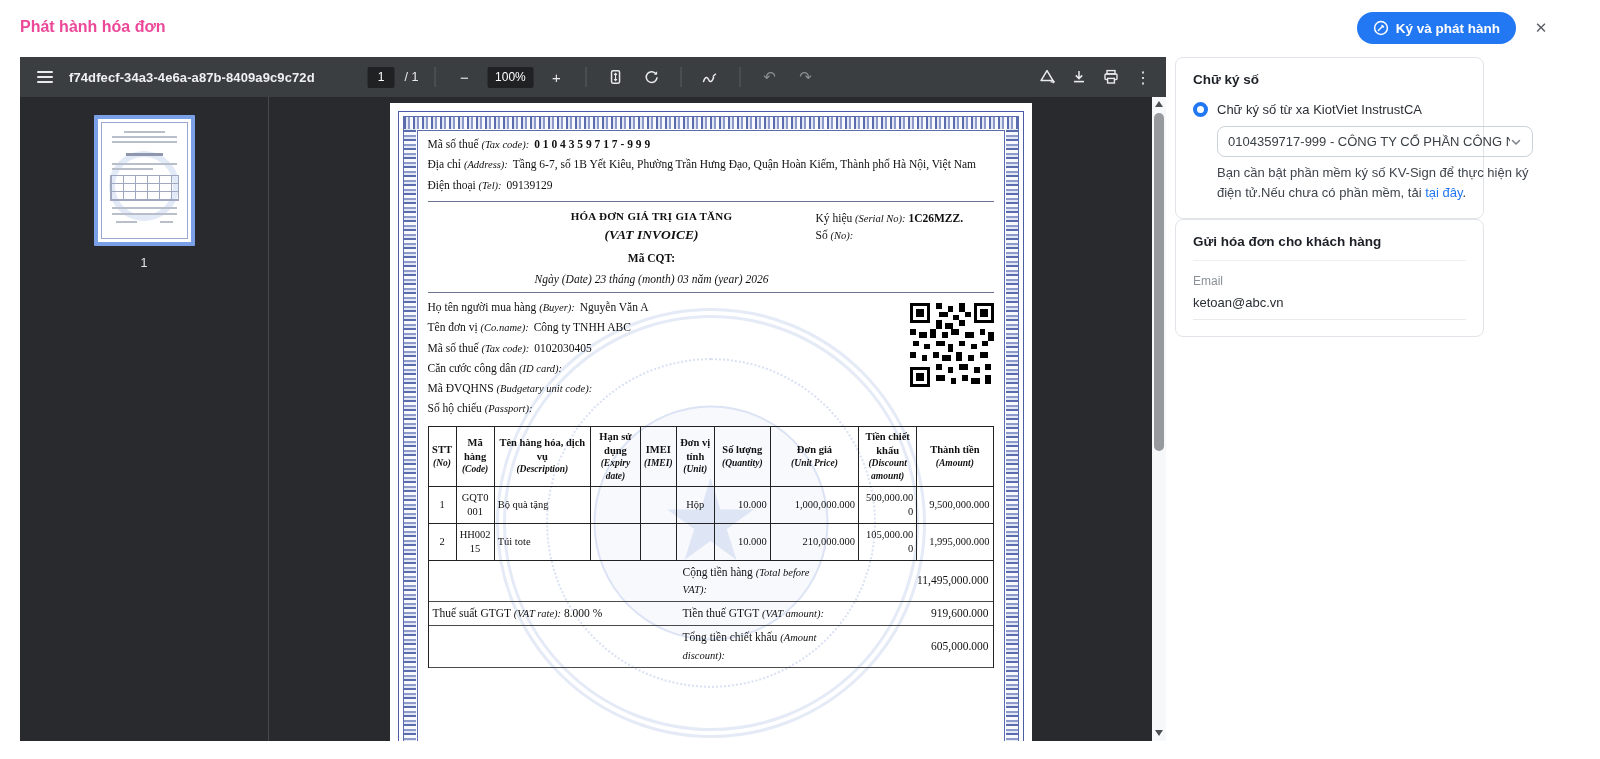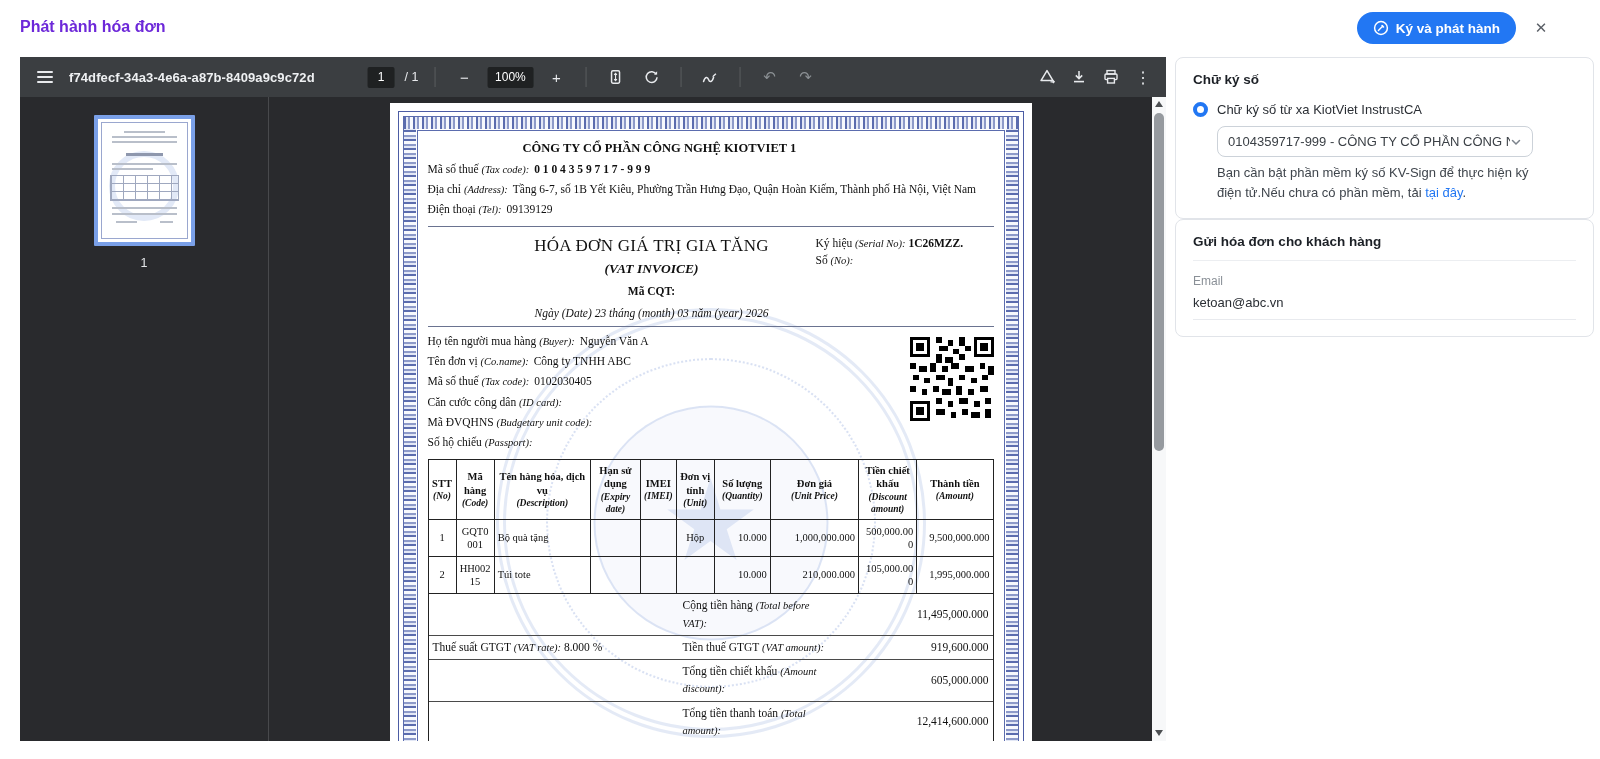--- a/index.html
+++ b/index.html
@@ -1,20 +1,20 @@
 <!DOCTYPE html>
 <html><head>
 <meta charset="utf-8">
 <style>
   * { margin:0; padding:0; box-sizing:border-box; }
   html,body { width:1600px; height:759px; background:#fff; font-family:"Liberation Sans",sans-serif; overflow:hidden; position:relative; }
 
   
   .app-header { position:absolute; top:0; left:0; width:1600px; height:56px; background:#fff; z-index:5; }
-  .app-title { position:absolute; left:20px; top:18px; font-size:16px; font-weight:700; color:#6d28d9; }
+  .app-title { position:absolute; left:20px; top:18px; font-size:16px; font-weight:700; color:#ec4899; }
   .sign-btn { position:absolute; right:84px; top:12px; height:32px; padding:0 16px; border:none; border-radius:17px;
               background:#2277f3; color:#fff; font-size:13.5px; font-weight:700; display:flex; align-items:center; gap:7px; cursor:pointer; font-family:"Liberation Sans",sans-serif; }
   .close-btn { position:absolute; right:50px; top:19px; width:18px; height:18px; color:#5a5f66; font-size:15px; line-height:18px; text-align:center; cursor:pointer; }
 
   
   .viewer { position:absolute; left:20px; top:57px; width:1146px; height:684px; background:#292a2d; }
   .pdf-toolbar { height:40px; background:#3b3e41; display:flex; align-items:center; position:relative; color:#e8eaed; }
   .tb-left { display:flex; align-items:center; gap:16px; padding-left:17px; }
   .hamburger { width:16px; height:12px; display:flex; flex-direction:column; justify-content:space-between; cursor:pointer; }
   .hamburger i { display:block; height:2px; background:#e8eaed; border-radius:1px; }
@@ -69,21 +69,21 @@
   .inv-company { font-weight:700; font-size:12.5px; padding-left:95px; margin-top:6px; }
   .fline { display:flex; margin-top:3px; }
   .flabel { white-space:nowrap; }
   .fvalue { flex:1; padding-left:5px; }
   .en { font-style:italic; font-size:10.5px; }
   .bold { font-weight:700; }
   .hr { border-top:1px solid #6a7390; margin-top:7px; }
 
   .title-row { display:flex; margin-top:6px; }
   .title-center { flex:1; text-align:center; padding-left:60px; }
-  .inv-title { font-size:17px; font-weight:400; letter-spacing:.3px; }
+  .inv-title { font-size:11px; font-weight:700; letter-spacing:.3px; }
   .inv-subtitle { font-size:13.5px; font-weight:700; font-style:italic; margin-top:1px; }
   .inv-cqt { font-weight:700; margin-top:4px; font-size:11.5px; }
   .inv-date { font-style:italic; margin-top:4px; }
   .serial-block { width:178px; padding-top:2px; }
 
   .buyer-block { position:relative; margin-top:6px; }
   .qr { position:absolute; right:0; top:4px; width:84px; height:84px; }
 
   table.items { border-collapse:collapse; width:100%; margin-top:8px; font-size:10.5px; line-height:1.3; }
   table.items th, table.items td { border:1px solid #222; padding:2px 3px; }
@@ -93,21 +93,21 @@
   .ta-c { text-align:center; } .ta-r { text-align:right; } .ta-l { text-align:left; }
   .wrap { word-break:break-all; }
 
   .totals { border-left:1px solid #222; border-right:1px solid #222; }
   .trow { display:flex; align-items:center; border-bottom:1px solid #4a4a4a; padding:3px 4px; min-height:21px; }
   .trow .t-left { width:250px; }
   .trow .t-label { flex:1; }
   .trow .t-value { width:160px; text-align:right;font-family:Liberation Serif, serif; }
 
   
-  .side-panel { position:absolute; left:1175px; top:57px; width:419px; z-index:4; }
+  .side-panel { position:absolute; left:1175px; top:57px; width:309px; z-index:4; }
   .card { border:1px solid #e1e4e9; border-radius:8px; background:#fff; padding:14px 17px 16px; }
   .card + .card { margin-top:0; }
   .card-title { font-size:13.5px; font-weight:700; color:#1c2026; }
   .card-divider { border-top:1px solid #eceef1; margin-top:11px; }
   .radio-row { display:flex; align-items:center; gap:9px; margin-top:15px; cursor:pointer; }
   .radio { width:15px; height:15px; border-radius:50%; background:#fff; flex:none; }
   .radio.on { border:4.8px solid #2277f3; }
   .radio.off { border:1.5px solid #9aa1a9; }
   .radio-label { font-size:13px; color:#2a2e34; }
   .cert-select { margin:9px 0 2px 24px; width:316px; height:31px; border:1px solid #ccd2d9; border-radius:8px; display:flex; align-items:center; padding:0 10px; cursor:pointer; }
@@ -234,21 +234,20 @@
           <div class="chain-inner"></div>
         </div>
         <div class="watermark">
           <div class="wm-c wm1"></div>
             <div class="wm-c wm2"></div>
             <div class="wm-c wm3"></div>
             <div class="wm-star"></div>
         </div>
 
         <div class="inv-content">
-          <div class="inv-company">CÔNG TY CỔ PHẦN CÔNG NGHỆ KIOTVIET 1</div>
 
           <div class="fline">
             <span class="flabel"><span>Mã số thuế</span> <span class="en">(Tax code):</span></span>
             <span class="fvalue bold">0 1 0 4 3 5 9 7 1 7 - 9 9 9</span>
           </div>
           <div class="fline">
             <span class="flabel"><span>Địa chỉ</span> <span class="en">(Address):</span></span>
             <span class="fvalue">Tầng 6-7, số 1B Yết Kiêu, Phường Trần Hưng Đạo, Quận Hoàn Kiếm, Thành phố Hà Nội, Việt Nam</span>
           </div>
           <div class="fline">
@@ -417,25 +416,20 @@
             <div class="trow">
               <span class="t-left"><span>Thuế suất GTGT</span> <span class="en">(VAT rate):</span> <span>8.000 %</span></span>
               <span class="t-label"><span>Tiền thuế GTGT</span> <span class="en">(VAT amount):</span></span>
               <span class="t-value">919,600.000</span>
             </div>
             <div class="trow">
               <span class="t-left"></span>
               <span class="t-label"><span>Tổng tiền chiết khấu</span> <span class="en">(Amount discount):</span></span>
               <span class="t-value">605,000.000</span>
             </div>
-            <div class="trow">
-              <span class="t-left"></span>
-              <span class="t-label"><span>Tổng tiền thanh toán</span> <span class="en">(Total amount):</span></span>
-              <span class="t-value">12,414,600.000</span>
-            </div>
           </div>
 
         </div>
       </div>
     </div>
 
     <div class="vscrollbar">
       <div class="sb-up"></div>
       <div class="sb-thumb"></div>
       <div class="sb-down"></div>

